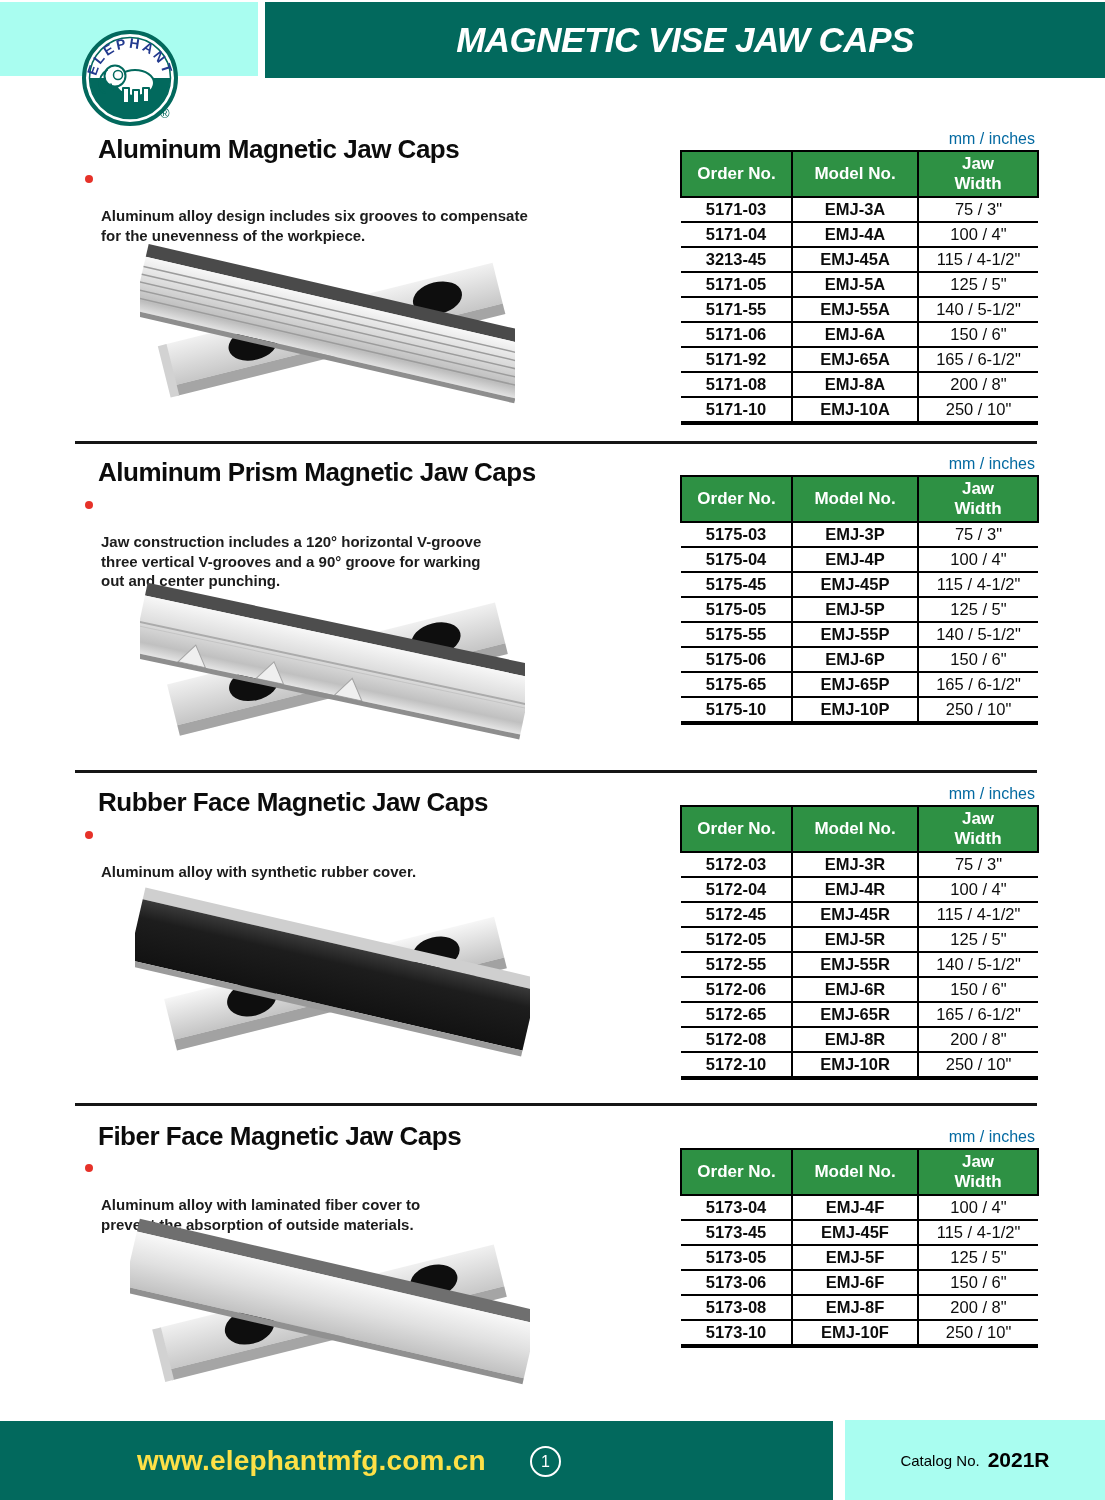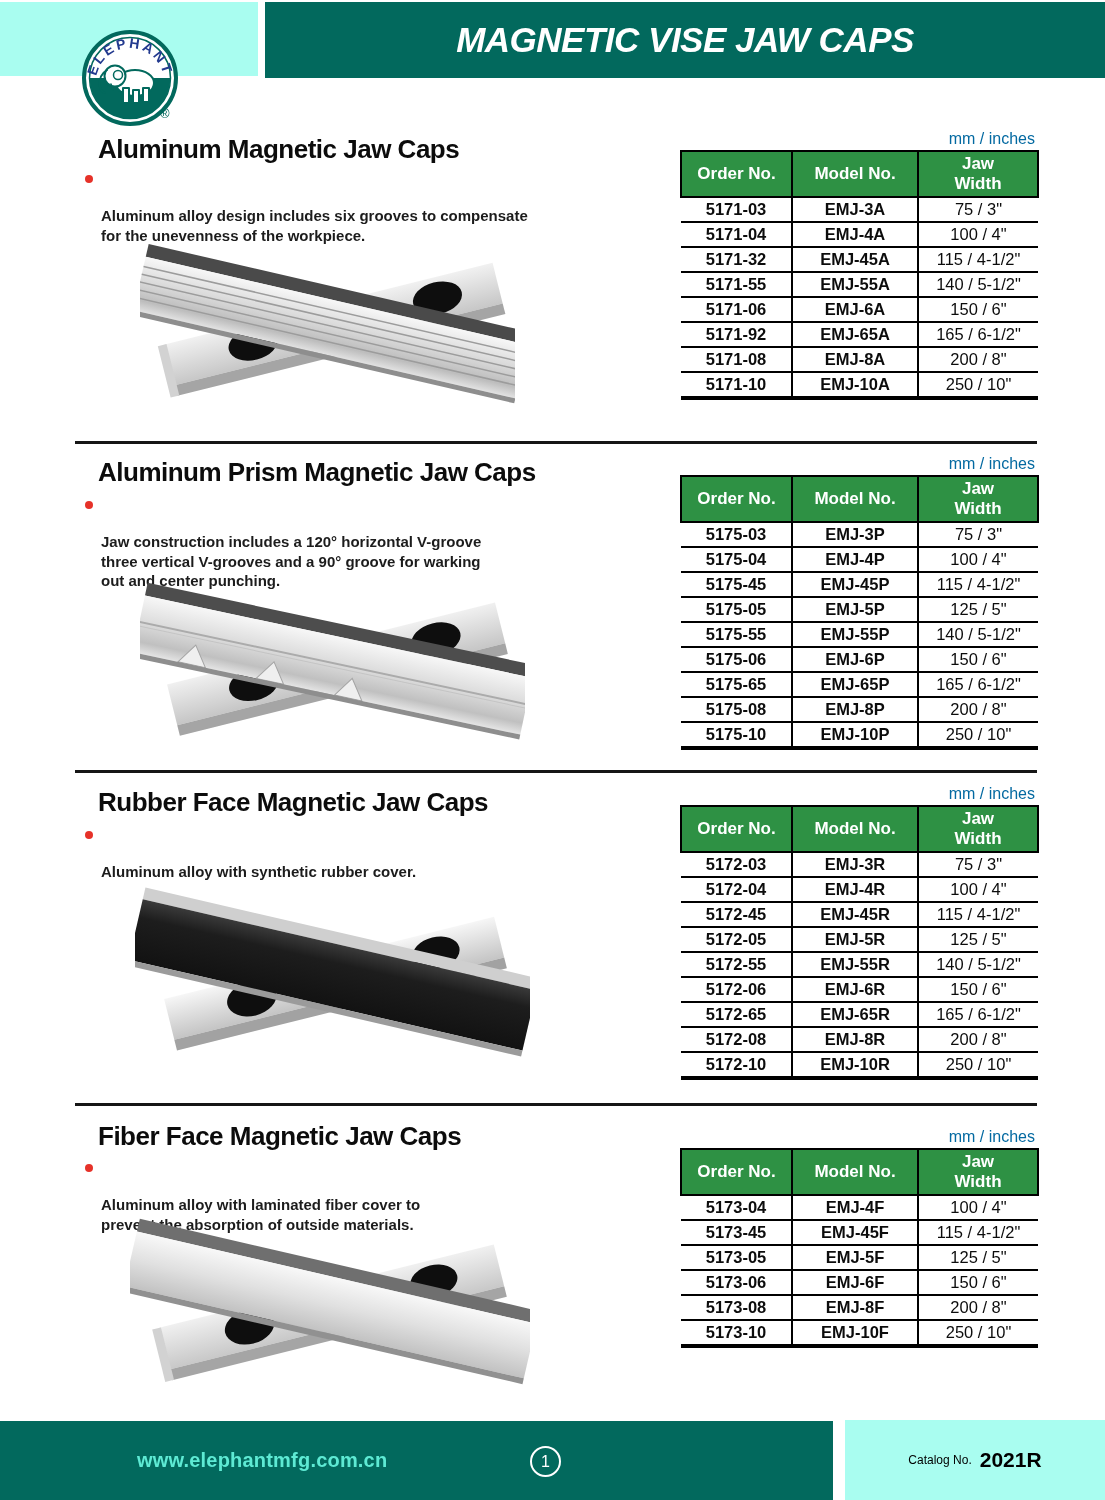--- a/index.html
+++ b/index.html
@@ -29,26 +29,26 @@
   table.spec td{font-size:16.5px;color:#0c0c0c;text-align:center;height:23px;padding:0;
                 border-bottom:2px solid #000;}
   table.spec td:nth-child(1),table.spec td:nth-child(2){font-weight:bold;border-right:2px solid #000;}
   table.spec tr:last-child td{border-bottom:4px solid #000;}
 
   .photo{position:absolute;}
 
   
   .footer-band{position:absolute;left:0;top:1421px;width:833px;height:79px;background:#02695d;
                display:flex;align-items:center;}
-  .website{color:#5eead4;font-weight:bold;font-size:20px;margin-left:137px;letter-spacing:0.2px;}
+  .website{color:#fde047;font-weight:bold;font-size:28px;margin-left:137px;letter-spacing:0.2px;}
   .page-circle{position:absolute;left:530px;top:1446px;width:27px;height:27px;border:2px solid #fff;border-radius:50%;
                color:#fff;font-size:16px;display:flex;align-items:center;justify-content:center;}
   .catalog-box{position:absolute;left:845px;top:1420px;width:260px;height:80px;background:#a9fdf0;
                display:flex;align-items:center;justify-content:center;gap:8px;color:#000;}
-  .catalog-label{font-size:12px;}
+  .catalog-label{font-size:15px;}
   .catalog-number{font-size:21px;font-weight:bold;}
 </style>
 </head>
 <body>
 
 <div class="page">
 
   <div class="header-cyan"></div>
   <div class="title-bar">
     <span class="page-title">MAGNETIC VISE JAW CAPS</span>
@@ -133,23 +133,28 @@
             <td>5171-03</td>
             <td>EMJ-3A</td>
             <td>75 / 3"</td>
           </tr>
           <tr>
             <td>5171-04</td>
             <td>EMJ-4A</td>
             <td>100 / 4"</td>
           </tr>
           <tr>
-            <td>5171-32</td>
+            <td>3213-45</td>
             <td>EMJ-45A</td>
             <td>115 / 4-1/2"</td>
+          </tr>
+          <tr>
+            <td>5171-05</td>
+            <td>EMJ-5A</td>
+            <td>125 / 5"</td>
           </tr>
           <tr>
             <td>5171-55</td>
             <td>EMJ-55A</td>
             <td>140 / 5-1/2"</td>
           </tr>
           <tr>
             <td>5171-06</td>
             <td>EMJ-6A</td>
             <td>150 / 6"</td>
@@ -260,25 +265,20 @@
             <td>5175-06</td>
             <td>EMJ-6P</td>
             <td>150 / 6"</td>
           </tr>
           <tr>
             <td>5175-65</td>
             <td>EMJ-65P</td>
             <td>165 / 6-1/2"</td>
           </tr>
           <tr>
-            <td>5175-08</td>
-            <td>EMJ-8P</td>
-            <td>200 / 8"</td>
-          </tr>
-          <tr>
             <td>5175-10</td>
             <td>EMJ-10P</td>
             <td>250 / 10"</td>
           </tr>
         </tbody>
     </table>
   </div>
 
   <div class="divider" style="top:770px;"></div>
 

